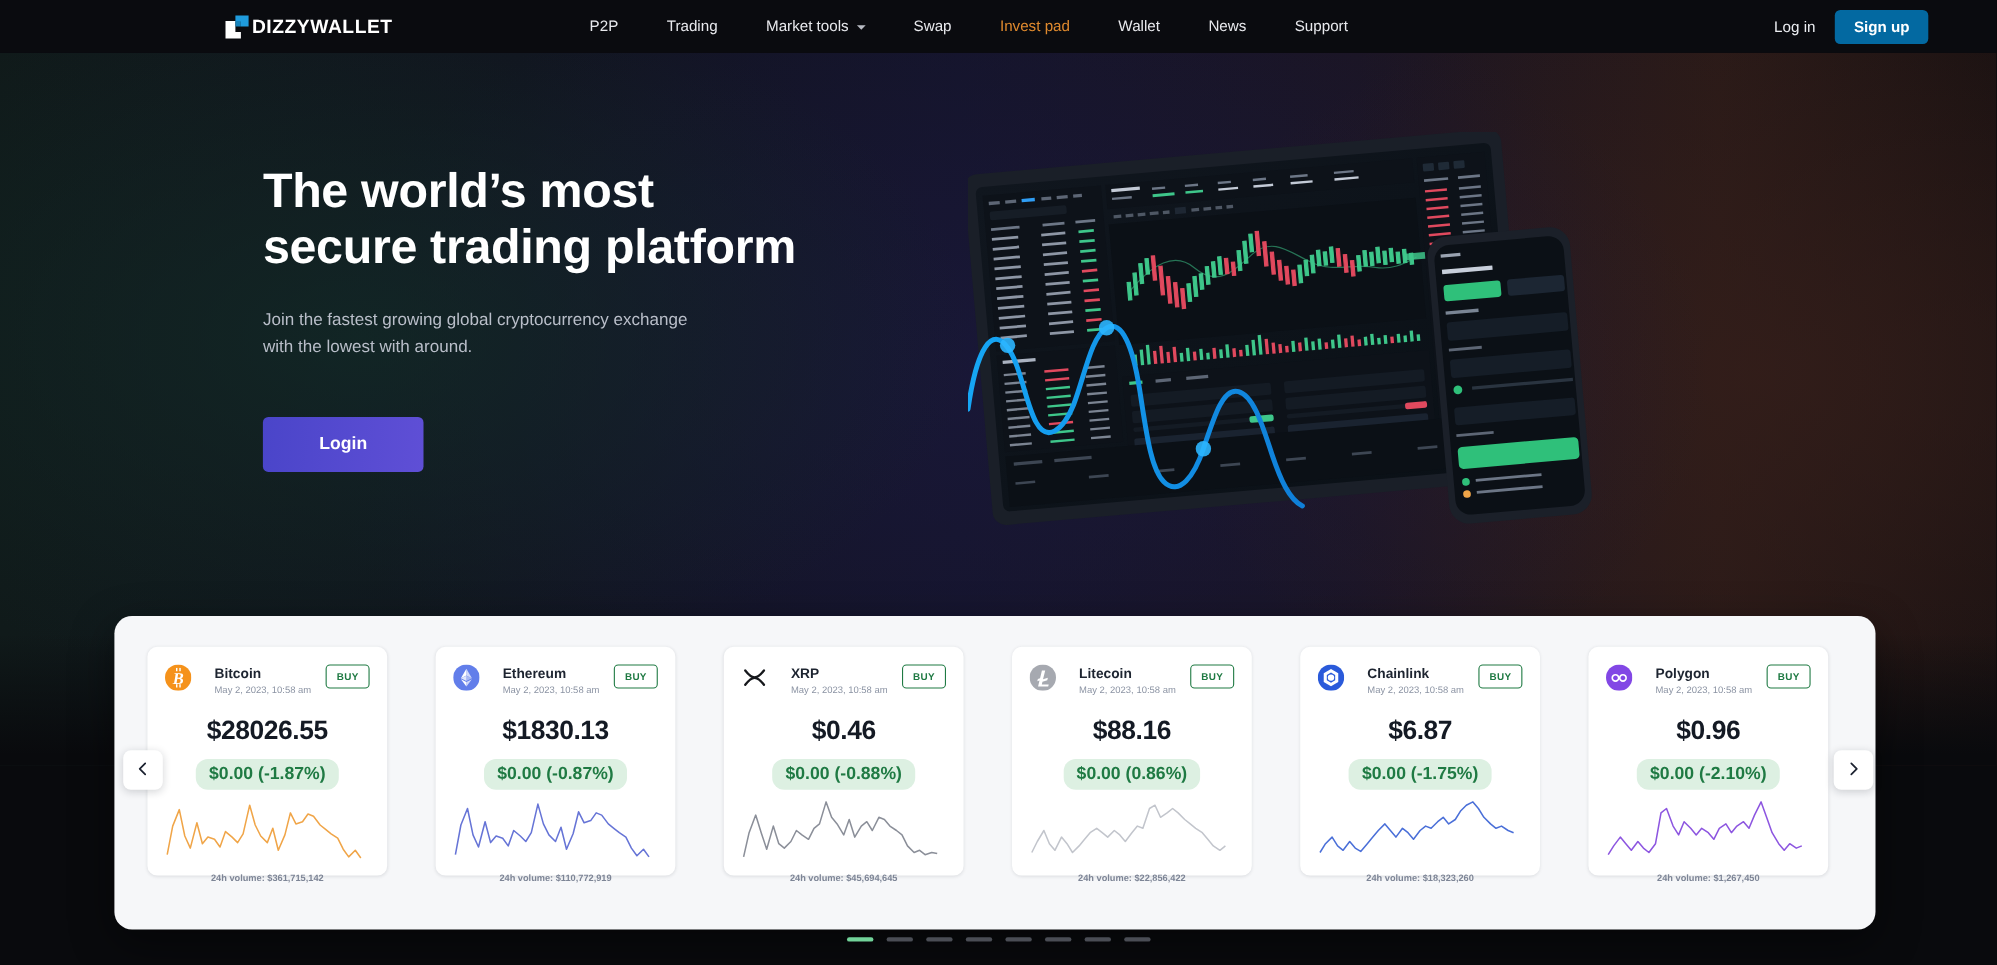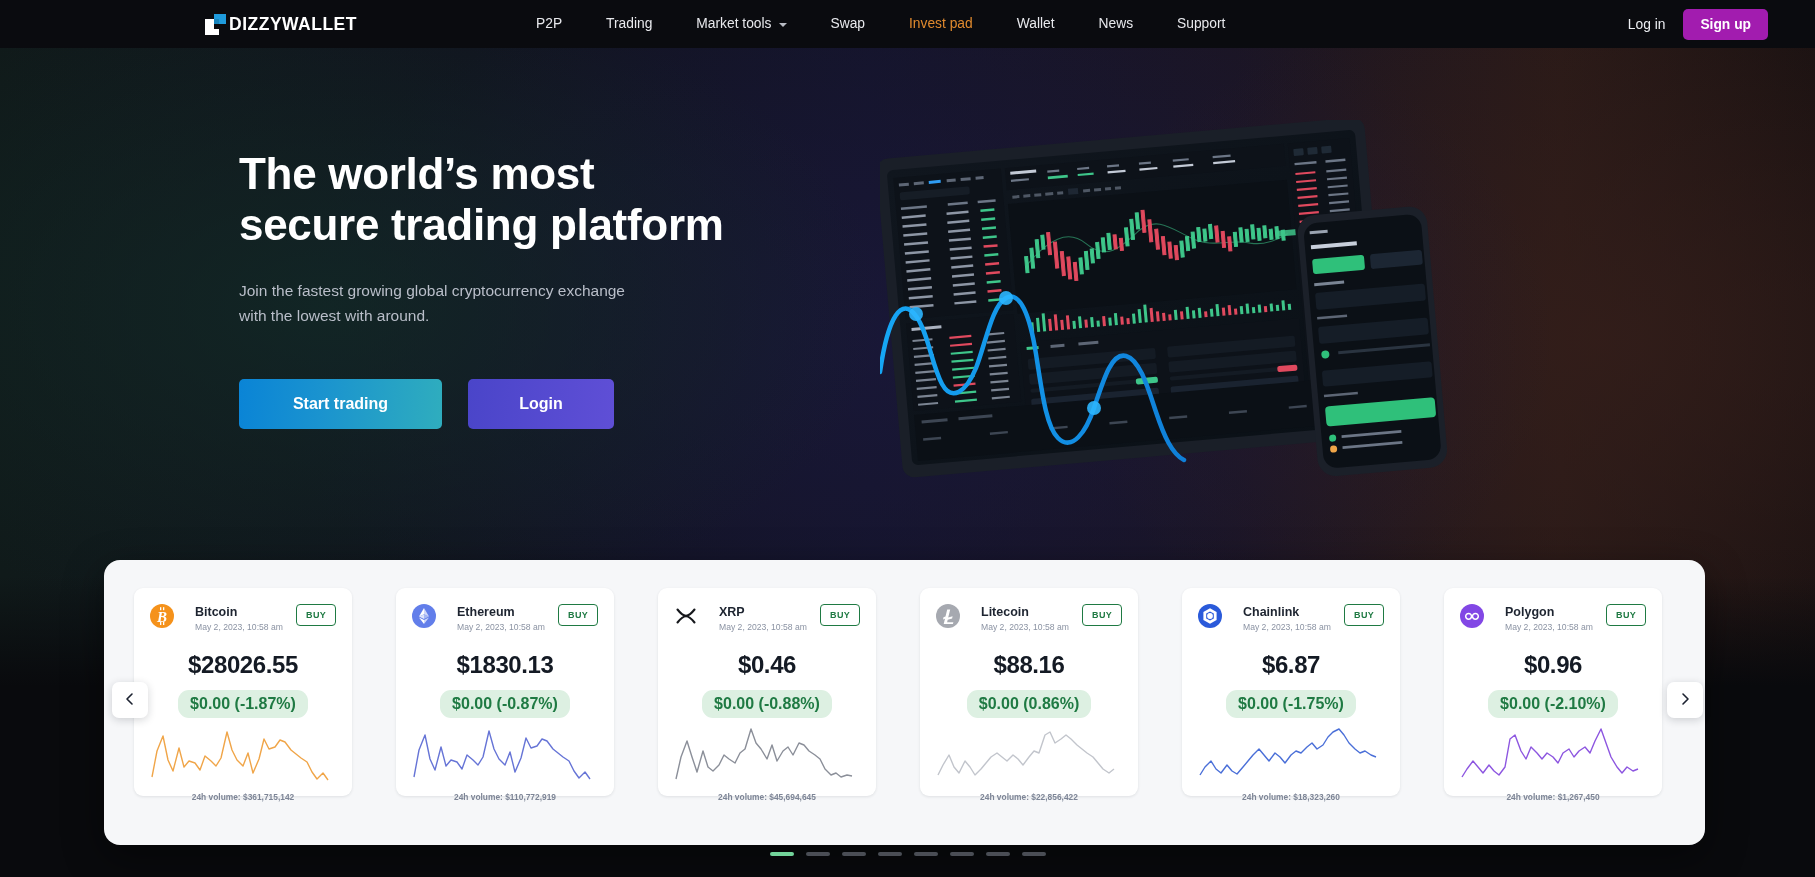--- a/index.html
+++ b/index.html
@@ -37,24 +37,24 @@
   .brand-name { font-size:17.5px; font-weight:700; letter-spacing:.5px; color:#fff; }
 
   .nav-links { position:absolute; left:514px; display:flex; align-items:center; gap:0; }
   .nav-link {
     font-size:13.8px; color:#e8e9ed; padding:0 22px; line-height:48px;
     display:flex; align-items:center; gap:7px; cursor:pointer; white-space:nowrap;
   }
   .nav-link.accent { color:#e08a2e; }
   .caret { width:0;height:0;border-left:4px solid transparent;border-right:4px solid transparent;border-top:4px solid #b9bcc4; display:inline-block; margin-top:2px;}
 
-  .nav-right { position:absolute; right:47px; display:flex; align-items:center; gap:18px; }
+  .nav-right { position:absolute; right:62px; display:flex; align-items:center; gap:18px; }
   .login-link { font-size:13.8px; color:#eceef2; cursor:pointer; }
   .signup-btn {
-    background:#a21caf; color:#fff; font-size:13.8px; font-weight:600;
+    background:#0369a1; color:#fff; font-size:13.8px; font-weight:600;
     padding:8px 17px; border-radius:5px; border:none; cursor:pointer;
   }
 
   
   .hero-copy { position:absolute; left:239px; top:148px; width:620px; z-index:12; }
   .hero-title {
     font-size:44px; line-height:51px; font-weight:700; letter-spacing:-.3px; color:#fff;
   }
   .hero-sub {
     margin-top:28px; font-size:15.5px; line-height:25px; color:#b9bec9; font-weight:400;
@@ -179,21 +179,20 @@
   <div class="hero-copy">
     <h1 class="hero-title">
       <span>The world’s most</span><br>
       <span>secure trading platform</span>
     </h1>
     <p class="hero-sub">
       <span>Join the fastest growing global cryptocurrency exchange</span><br>
       <span>with the lowest with around.</span>
     </p>
     <div class="hero-btns">
-      <button class="btn-primary">Start trading</button>
       <button class="btn-secondary">Login</button>
     </div>
   </div>
 
   <div class="hero-art">
     <svg width="700" height="420" viewBox="0 0 700 420">
       <defs>
         <linearGradient id="screenG" x1="0" y1="0" x2="1" y2="1">
           <stop offset="0" stop-color="#10161e"></stop>
             <stop offset="1" stop-color="#0a1016"></stop>

